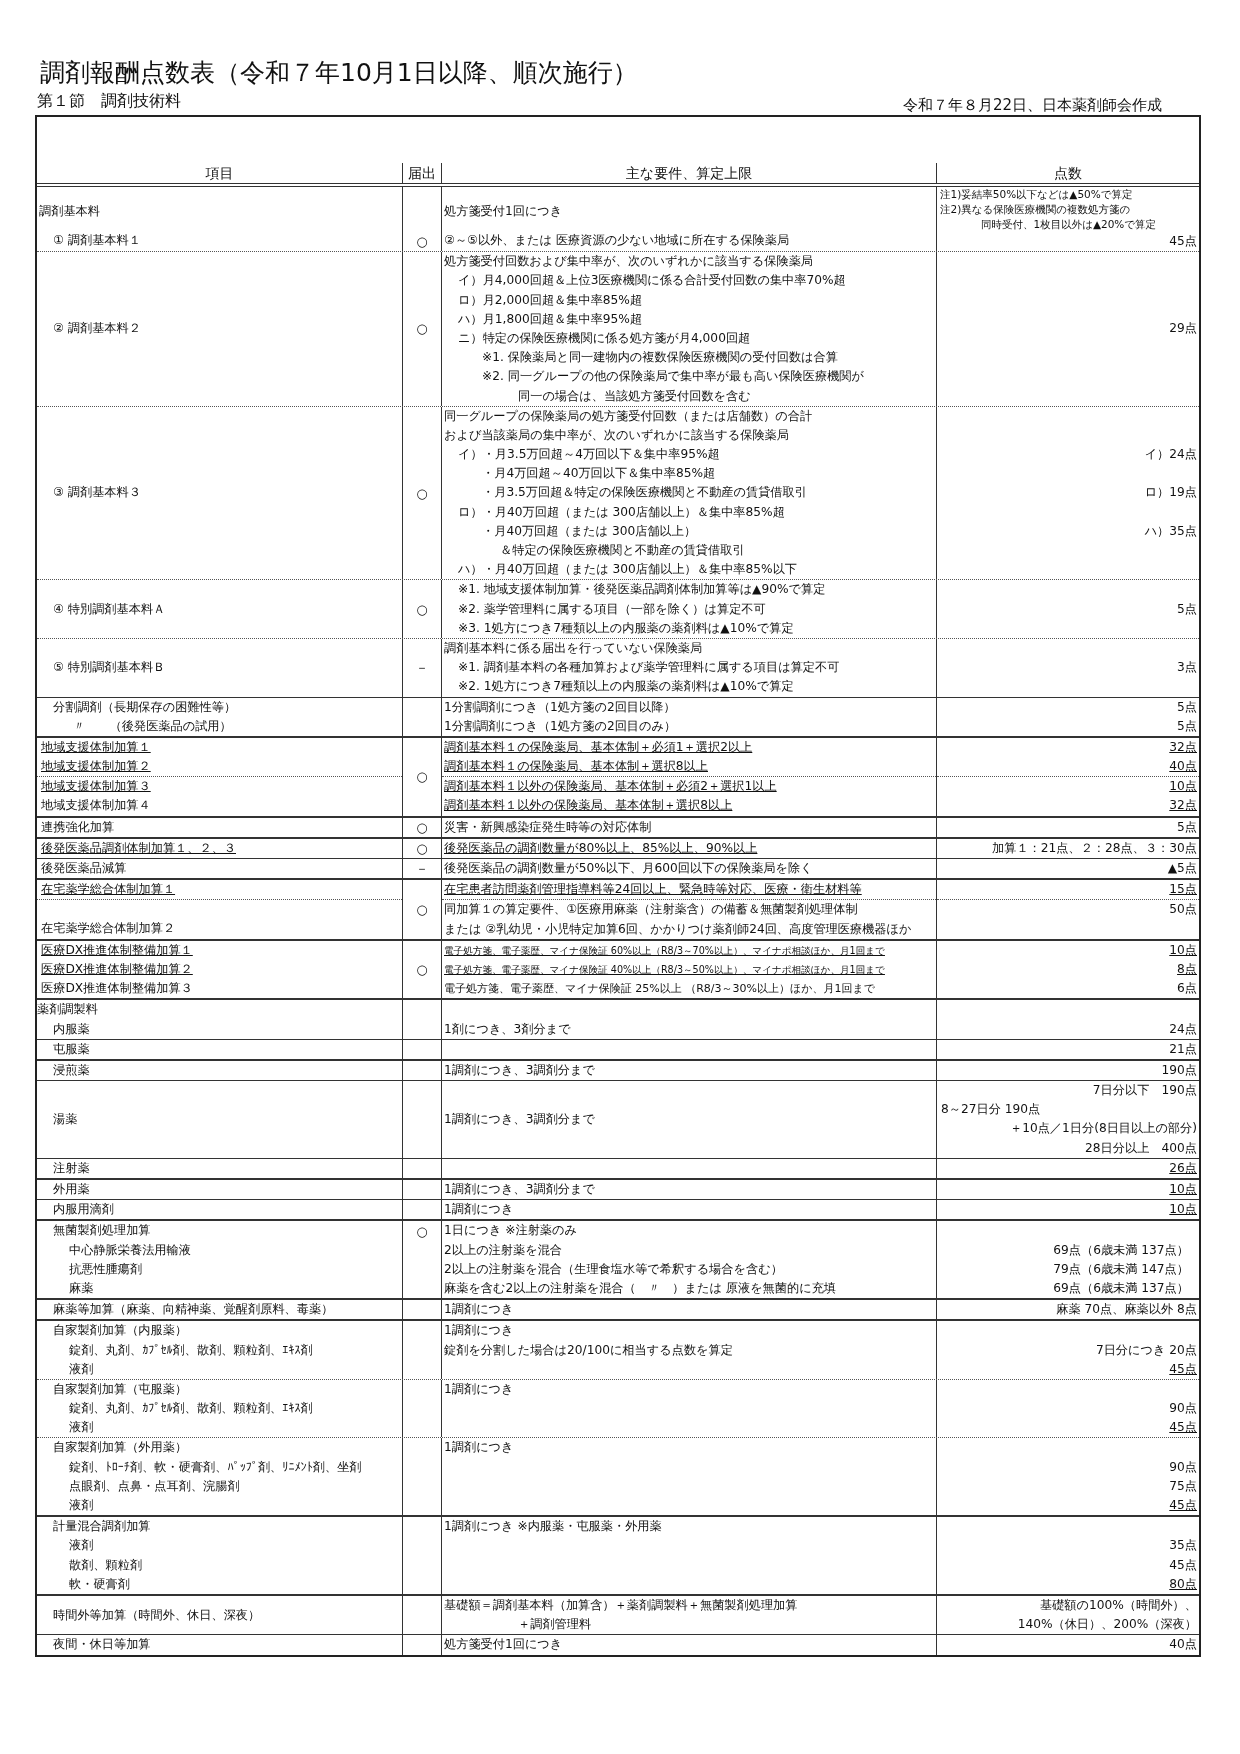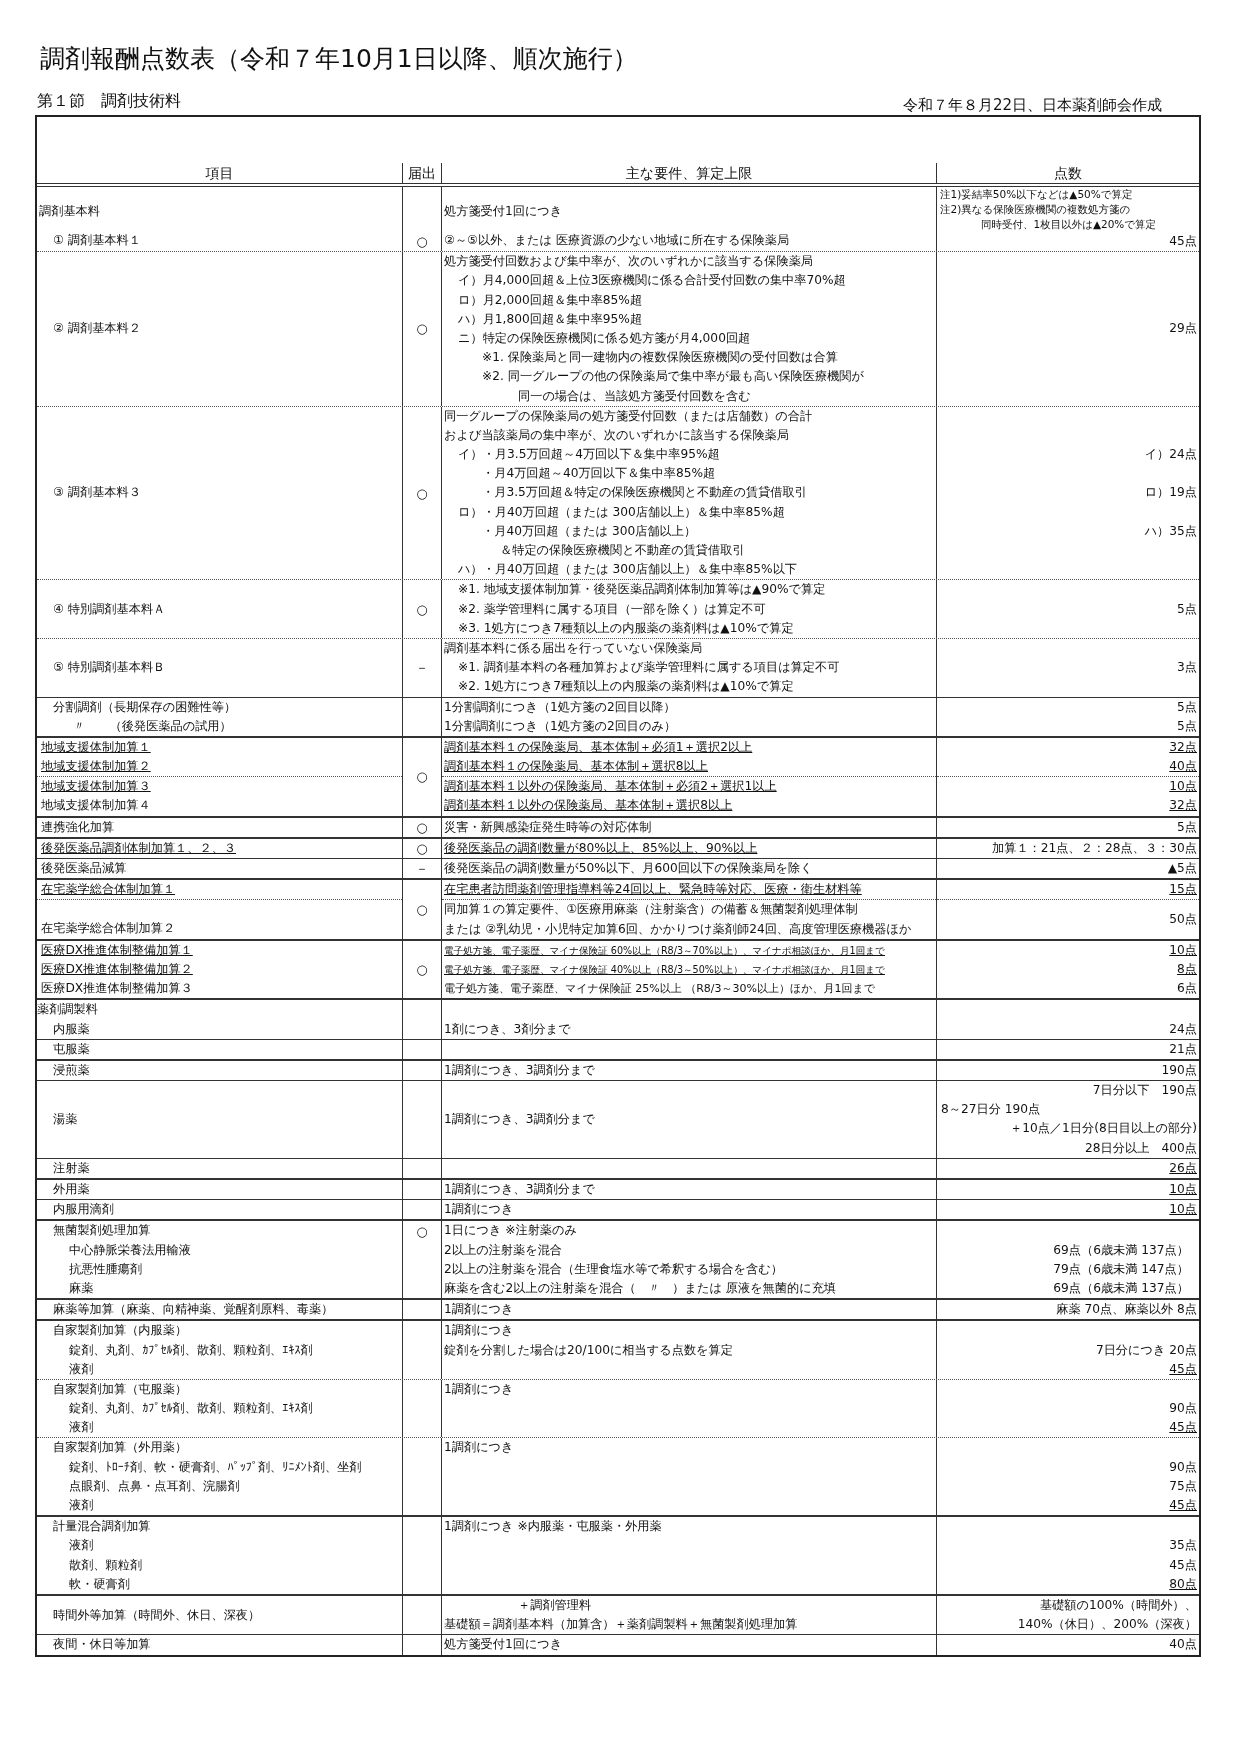--- a/index.html
+++ b/index.html
@@ -1,17 +1,17 @@
 <!DOCTYPE html>
 <html><head>
 <meta charset="utf-8">
 <style>
   html, body { margin:0; padding:0; background:#fff; }
   body { width:1240px; height:1754px; position:relative; font-family:"DejaVu Sans", "Liberation Sans", sans-serif; color:#111; }
-  .title { position:absolute; left:40px; top:42px; font-size:25px; letter-spacing:0px; white-space:nowrap; }
+  .title { position:absolute; left:40px; top:56px; font-size:25px; letter-spacing:0px; white-space:nowrap; }
   .section { position:absolute; left:37px; top:91px; font-size:16px; white-space:nowrap; }
   .date { position:absolute; right:78px; top:96px; font-size:15px; white-space:nowrap; }
   .doc-table { position:absolute; left:35px; top:115px; width:1162px; border:2px solid #222; }
   .hdr { display:grid; grid-template-columns:366px 39px 495px 262px; height:20px; border-bottom:4px double #333; font-size:14px;margin-top:46px; }
   .hdr > div { text-align:center; line-height:20px; border-right:1px solid #333; }
   .hdr > div:last-child { border-right:none; }
   .grp { display:grid; grid-template-columns:366px 39px 495px 262px; font-size:12.2px; }
   .grp.dot { border-top:1px dotted #555; }
   .grp.sol { border-top:1px solid #333; }
   .grp.thick { border-top:2px solid #333; }
@@ -232,21 +232,21 @@
         </div>
     </div>
     <div class="c2">○</div>
     <div class="c3">
       <div class="ln ul">在宅患者訪問薬剤管理指導料等24回以上、緊急時等対応、医療・衛生材料等</div>
       <div class="ln" style="border-top:1px dotted #555">同加算１の算定要件、①医療用麻薬（注射薬含）の備蓄＆無菌製剤処理体制</div>
       <div class="ln">または ②乳幼児・小児特定加算6回、かかりつけ薬剤師24回、高度管理医療機器ほか</div>
     </div>
     <div class="c4">
       <div class="ln ul">15点</div>
-      <div style="border-top:1px dotted #555;height:38px;display:flex;align-items:center;justify-content:flex-end">
+      <div style="border-top:1px dotted #555;height:38px;display:flex;justify-content:flex-end">
           <div class="ln">50点</div>
         </div>
     </div>
   </div>
 
   <div class="grp thick">
     <div class="c1">
       <div class="ln left ul">医療DX推進体制整備加算１</div>
       <div class="ln left ul">医療DX推進体制整備加算２</div>
       <div class="ln left">医療DX推進体制整備加算３</div>
@@ -464,22 +464,22 @@
       <div class="ln ul">80点</div>
     </div>
   </div>
 
   <div class="grp thick">
     <div class="c1 vcenter">
         <div class="ln ind1">時間外等加算（時間外、休日、深夜）</div>
       </div>
     <div class="c2"></div>
     <div class="c3">
+      <div class="ln">基礎額＝調剤基本料（加算含）＋薬剤調製料＋無菌製剤処理加算</div>
       <div class="ln" style="padding-left:76px">＋調剤管理料</div>
-      <div class="ln">基礎額＝調剤基本料（加算含）＋薬剤調製料＋無菌製剤処理加算</div>
     </div>
     <div class="c4">
       <div class="ln">基礎額の100%（時間外）、</div>
       <div class="ln">140%（休日）、200%（深夜）</div>
     </div>
   </div>
 
   <div class="grp sol">
     <div class="c1">
         <div class="ln ind1">夜間・休日等加算</div>

